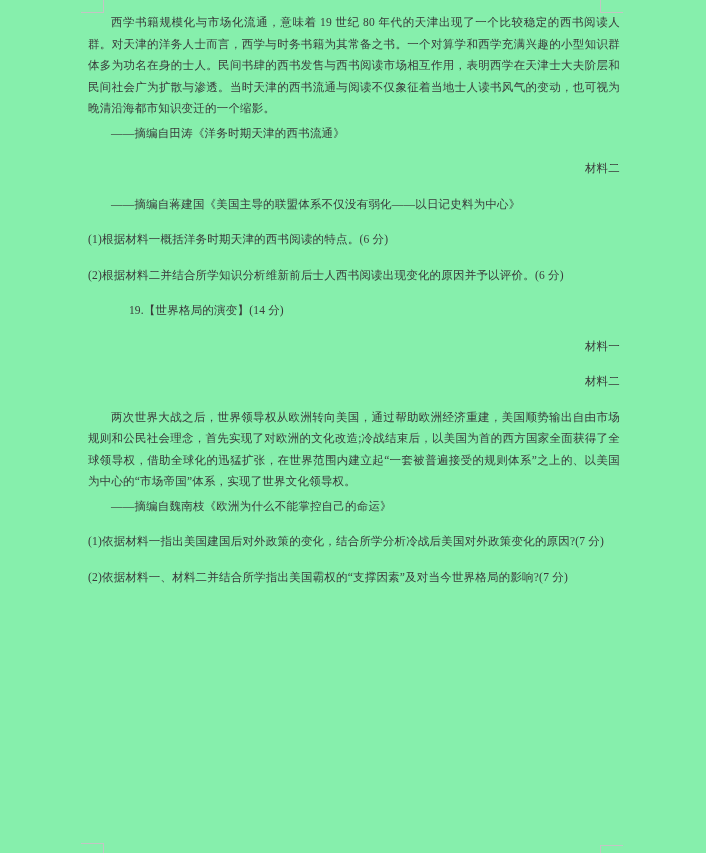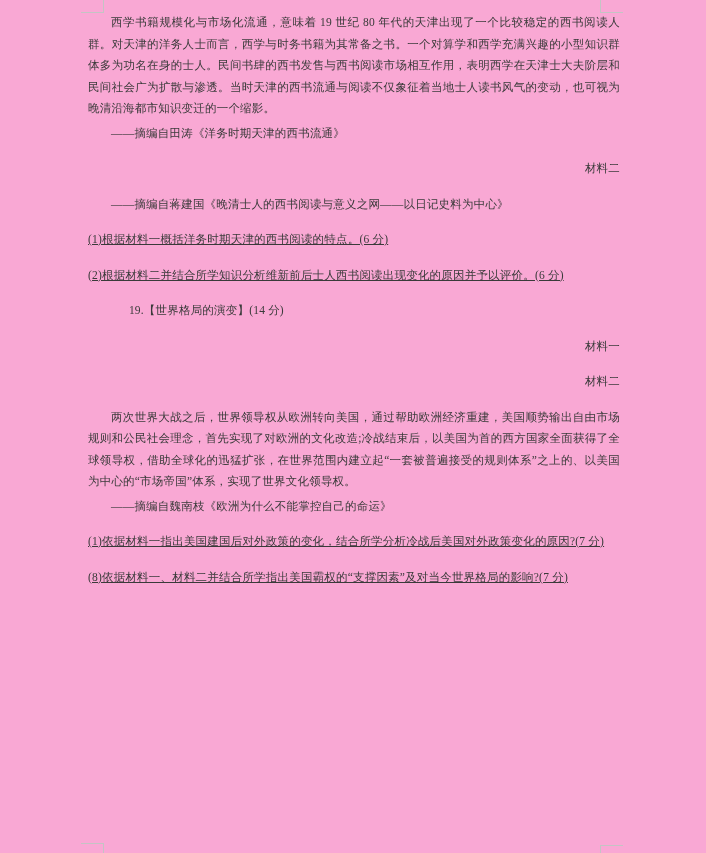--- a/index.html
+++ b/index.html
@@ -4,21 +4,21 @@
 <style>
   html, body {
     margin: 0;
     padding: 0;
     background: #ffffff;
   }
   .page {
     position: relative;
     width: 706px;
     height: 853px;
-    background: #f9a8d4;
+    background: #86efac;
     overflow: hidden;
     font-family: "Liberation Serif", "DejaVu Serif", serif;
   }
   .content {
     position: absolute;
     left: 88px;
     top: 12px;
     width: 532px;
     font-size: 11.5px;
     line-height: 21.5px;
@@ -43,21 +43,20 @@
   }
   p.heading {
     text-indent: 0.6em;
     text-align: left;
     margin-left: 34px;
   }
   p.question {
     text-indent: 0;
     text-align: left;
     margin-bottom: 14px;
-    text-decoration: underline;
   }
   
   .mark {
     position: absolute;
   }
   .mark-tl {
     left: 81px; top: 0;
     width: 22px; height: 12px;
     border-right: 1px solid #c4c4c4;
     border-bottom: 1px solid #c4c4c4;
@@ -88,25 +87,25 @@
 
   <div class="mark mark-tl"></div>
   <div class="mark mark-tr"></div>
   <div class="mark mark-bl"></div>
   <div class="mark mark-br"></div>
 
   <div class="content">
     <p class="para-tight">西学书籍规模化与市场化流通，意味着 19 世纪 80 年代的天津出现了一个比较稳定的西书阅读人群。对天津的洋务人士而言，西学与时务书籍为其常备之书。一个对算学和西学充满兴趣的小型知识群体多为功名在身的士人。民间书肆的西书发售与西书阅读市场相互作用，表明西学在天津士大夫阶层和民间社会广为扩散与渗透。当时天津的西书流通与阅读不仅象征着当地士人读书风气的变动，也可视为晚清沿海都市知识变迁的一个缩影。</p>
     <p class="citation">——摘编自田涛《洋务时期天津的西书流通》</p>
     <p class="label">材料二</p>
-    <p class="citation">——摘编自蒋建国《晚清士人的西书阅读与意义之网——以日记史料为中心》</p>
+    <p class="citation">——摘编自蒋建国《美国主导的联盟体系不仅没有弱化——以日记史料为中心》</p>
     <p class="question">(1)根据材料一概括洋务时期天津的西书阅读的特点。(6 分)</p>
     <p class="question">(2)根据材料二并结合所学知识分析维新前后士人西书阅读出现变化的原因并予以评价。(6 分)</p>
     <p class="heading">19.【世界格局的演变】(14 分)</p>
     <p class="label">材料一</p>
     <p class="label">材料二</p>
     <p class="para-tight">两次世界大战之后，世界领导权从欧洲转向美国，通过帮助欧洲经济重建，美国顺势输出自由市场规则和公民社会理念，首先实现了对欧洲的文化改造;冷战结束后，以美国为首的西方国家全面获得了全球领导权，借助全球化的迅猛扩张，在世界范围内建立起“一套被普遍接受的规则体系”之上的、以美国为中心的“市场帝国”体系，实现了世界文化领导权。</p>
     <p class="citation">——摘编自魏南枝《欧洲为什么不能掌控自己的命运》</p>
     <p class="question">(1)依据材料一指出美国建国后对外政策的变化，结合所学分析冷战后美国对外政策变化的原因?(7 分)</p>
-    <p class="question">(8)依据材料一、材料二并结合所学指出美国霸权的“支撑因素”及对当今世界格局的影响?(7 分)</p>
+    <p class="question">(2)依据材料一、材料二并结合所学指出美国霸权的“支撑因素”及对当今世界格局的影响?(7 分)</p>
   </div>
 
 </div>
 
 </body></html>

